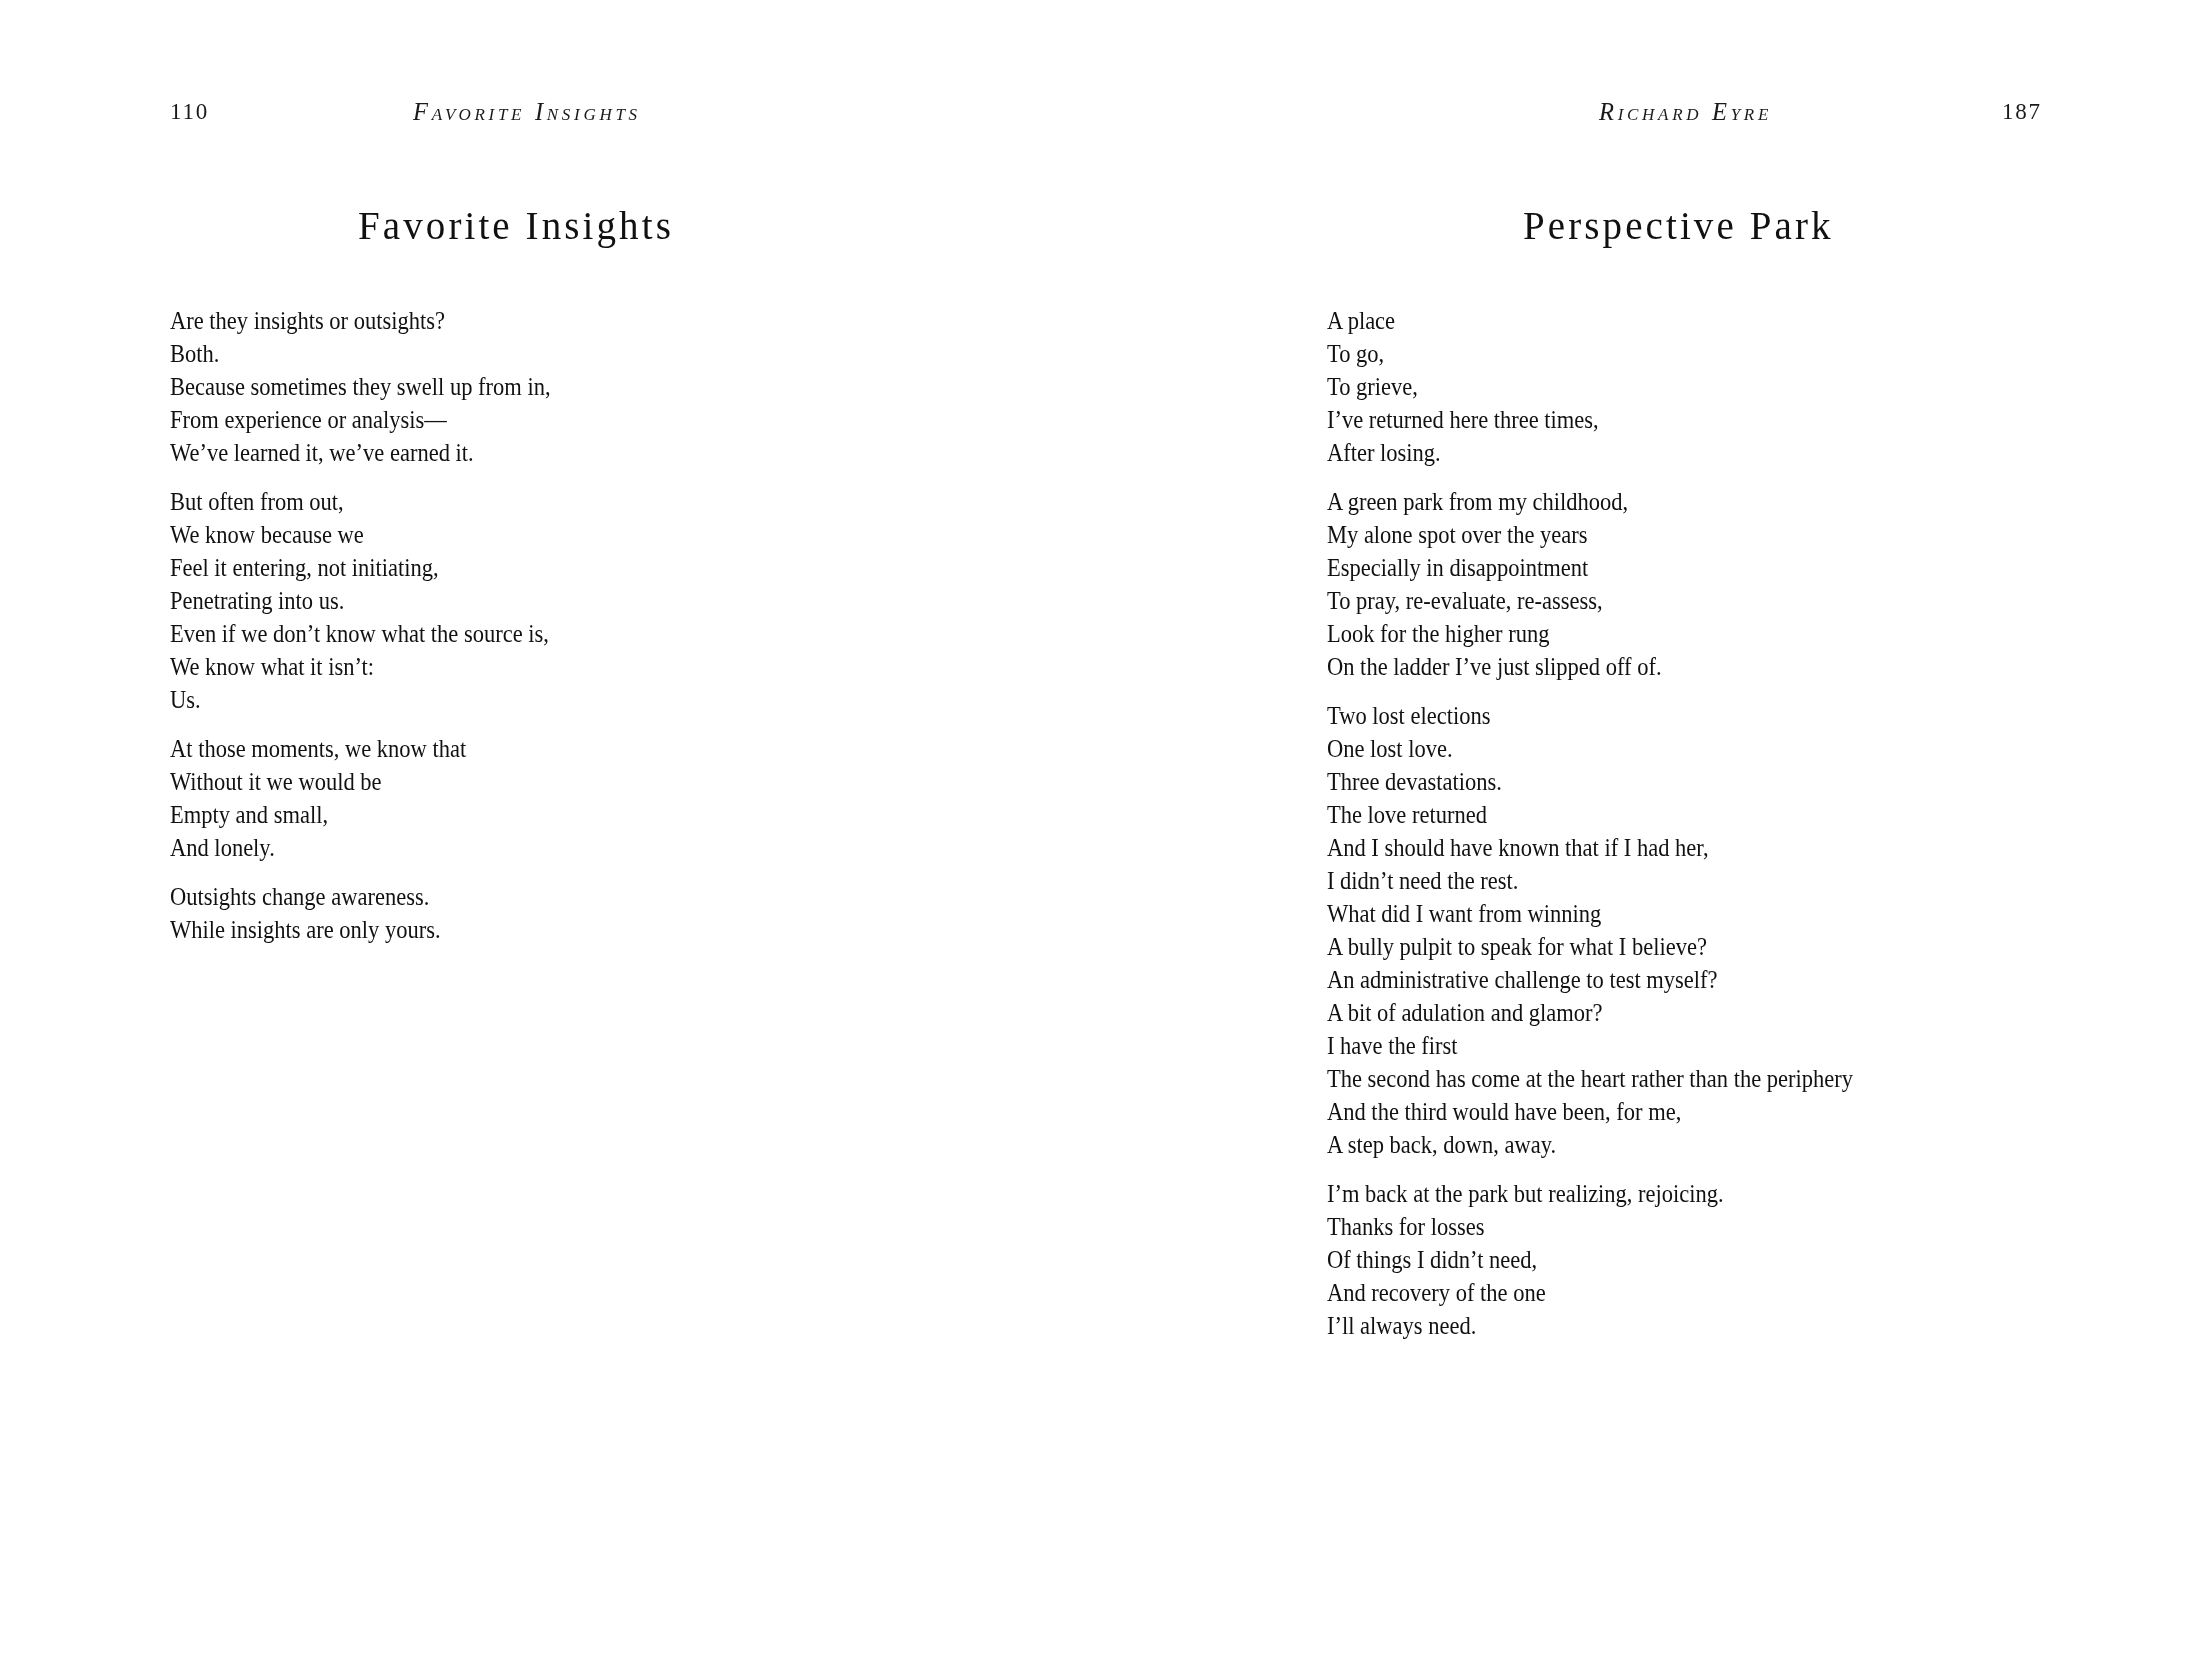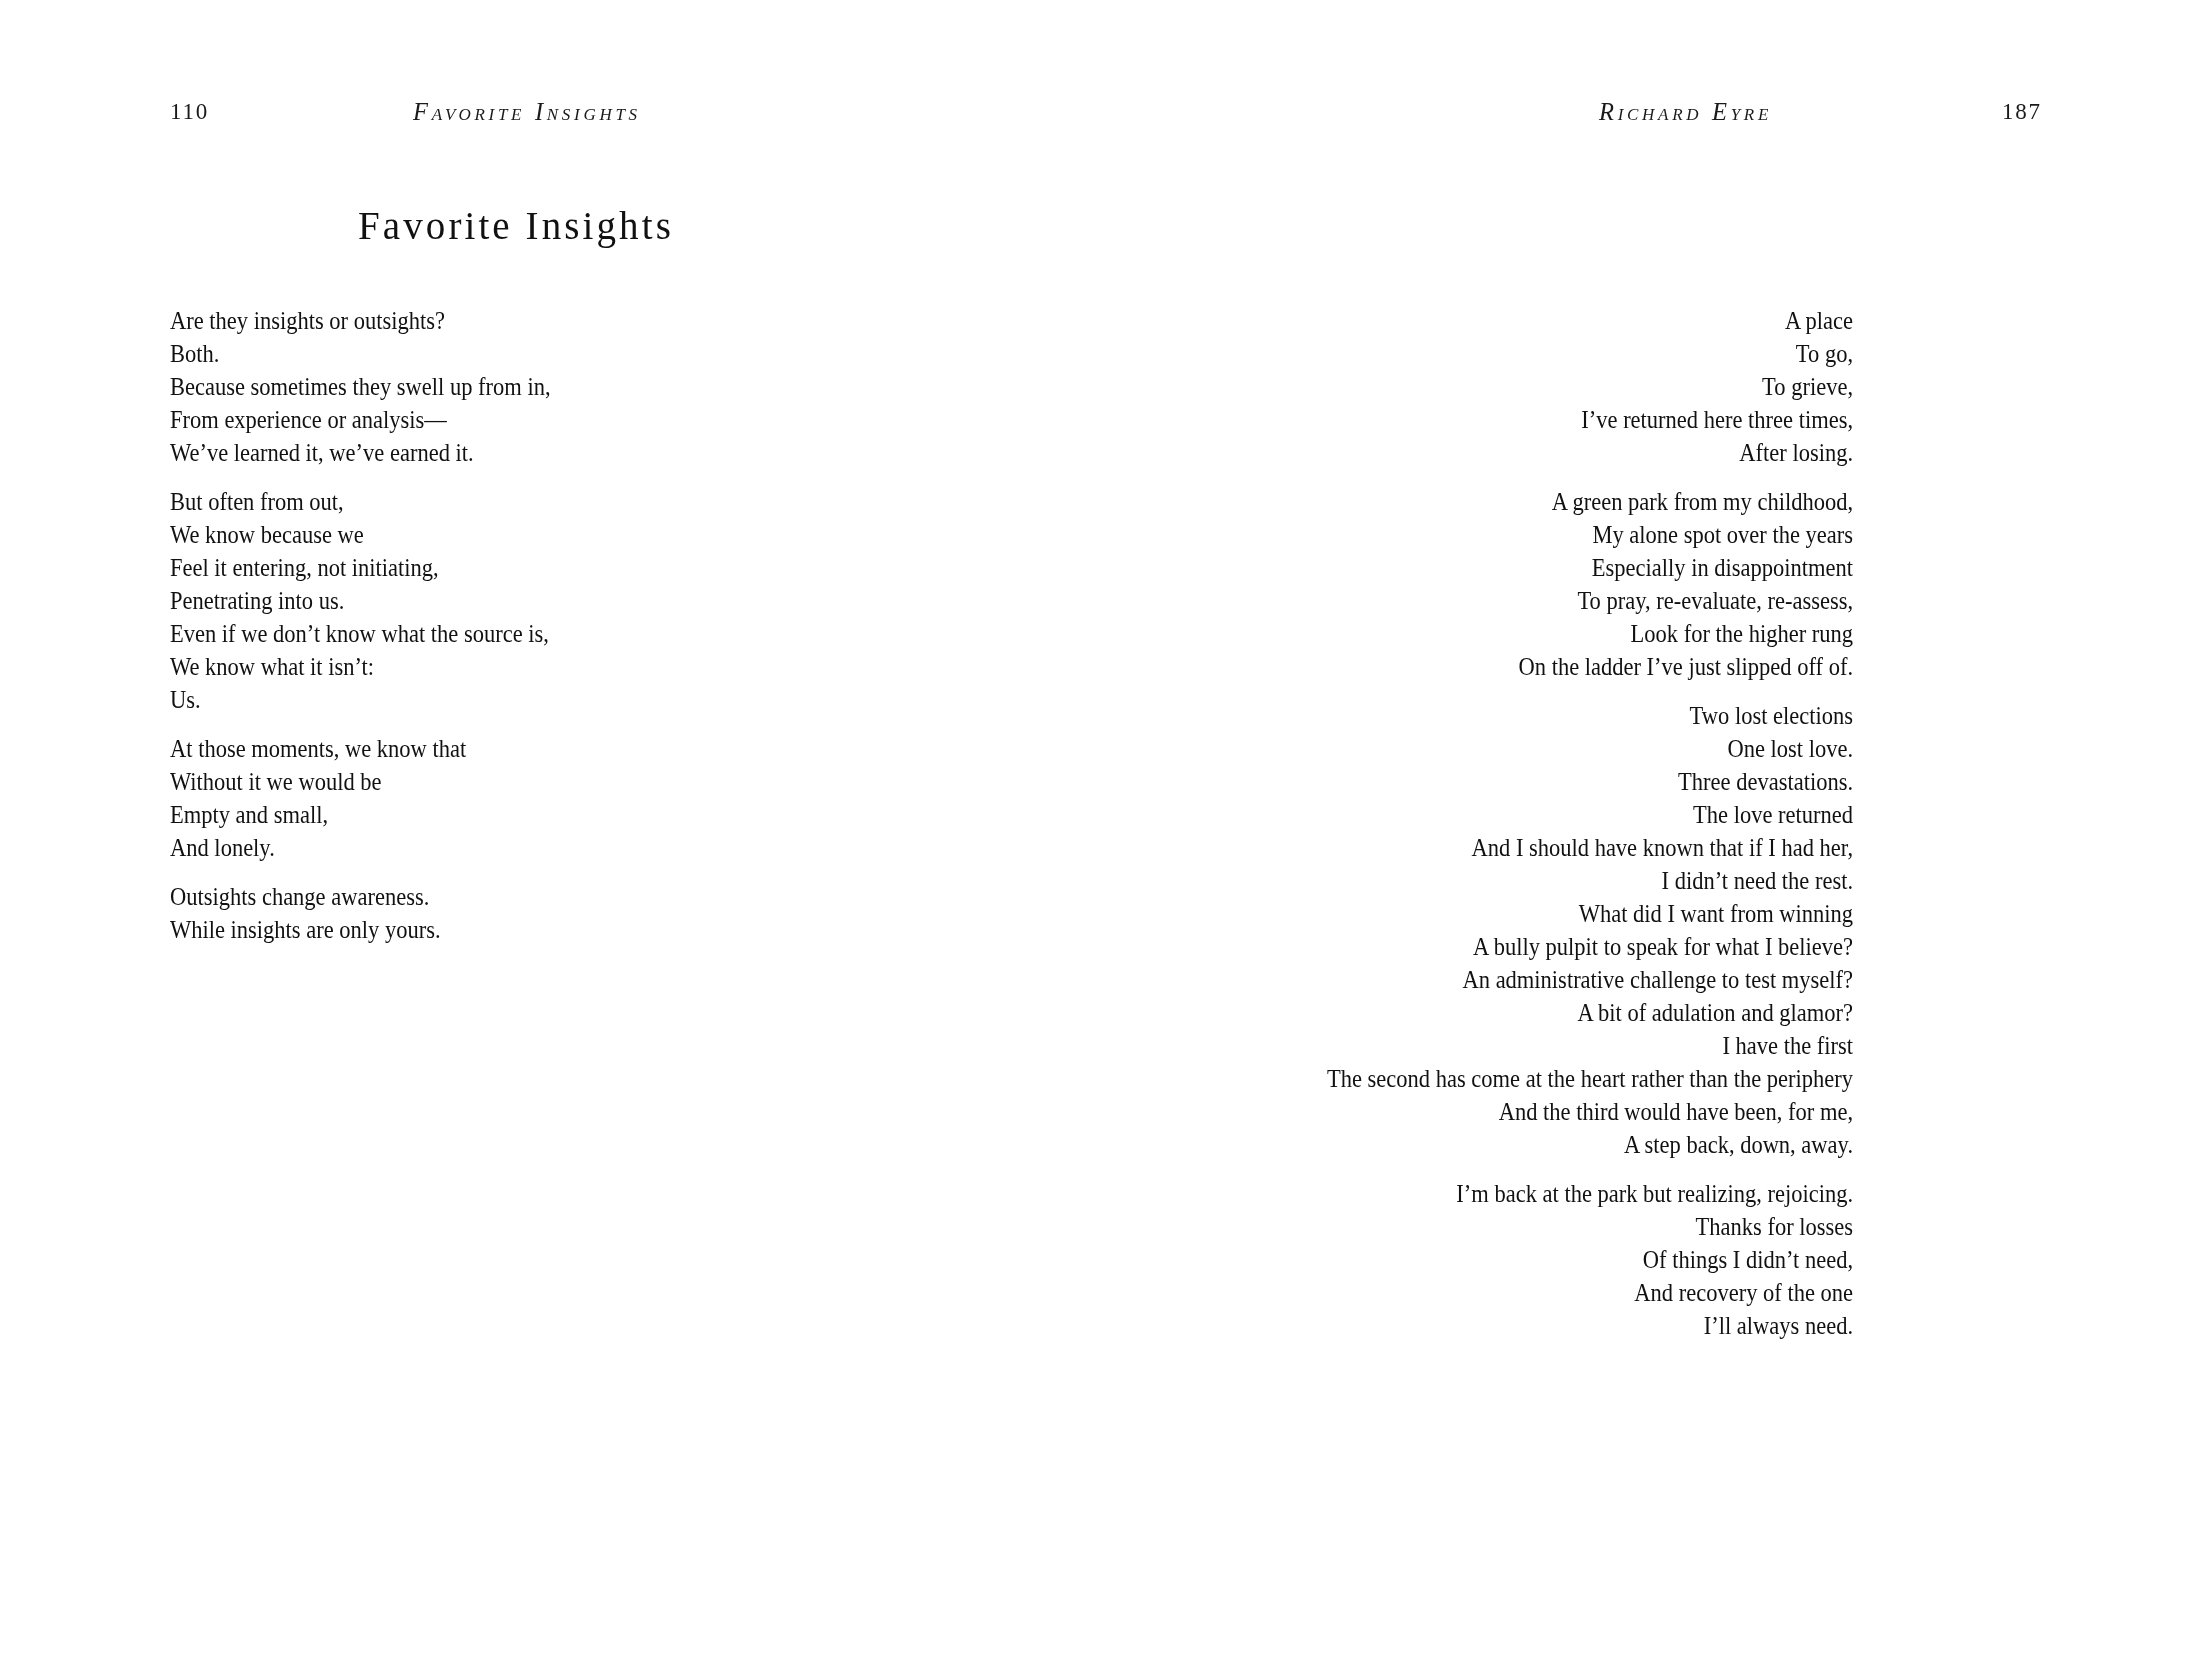--- a/index.html
+++ b/index.html
@@ -15,21 +15,21 @@
     color: #111111;
     font-family: "Liberation Serif", "DejaVu Serif", serif;
   }
   .page {
     position: absolute;
     top: 0;
     height: 1654px;
     width: 1103px;
   }
   .page-left { left: 0; }
-  .page-right { left: 1103px; text-align: right; }
+  .page-right { left: 1103px; }
 
   .folio {
     position: absolute;
     top: 100px;
     font-size: 23px;
     letter-spacing: 1.8px;
     line-height: 24.5px;
     font-family: "Liberation Serif", serif;
     color: #1a1a1a;
   }
@@ -117,20 +117,21 @@
     <div class="stanza">
       <span class="line">Outsights change awareness.</span>
       <span class="line">While insights are only yours.</span>
     </div>
   </div>
 </div>
 
 <div class="page page-right">
   <div class="running-head">Richard Eyre</div>
   <div class="folio">187</div>
+  <h1 class="poem-title">Perspective Park</h1>
   <div class="poem">
     <div class="stanza">
       <span class="line">A place</span>
       <span class="line">To go,</span>
       <span class="line">To grieve,</span>
       <span class="line">I’ve returned here three times,</span>
       <span class="line">After losing.</span>
     </div>
     <div class="stanza">
       <span class="line">A green park from my childhood,</span>

